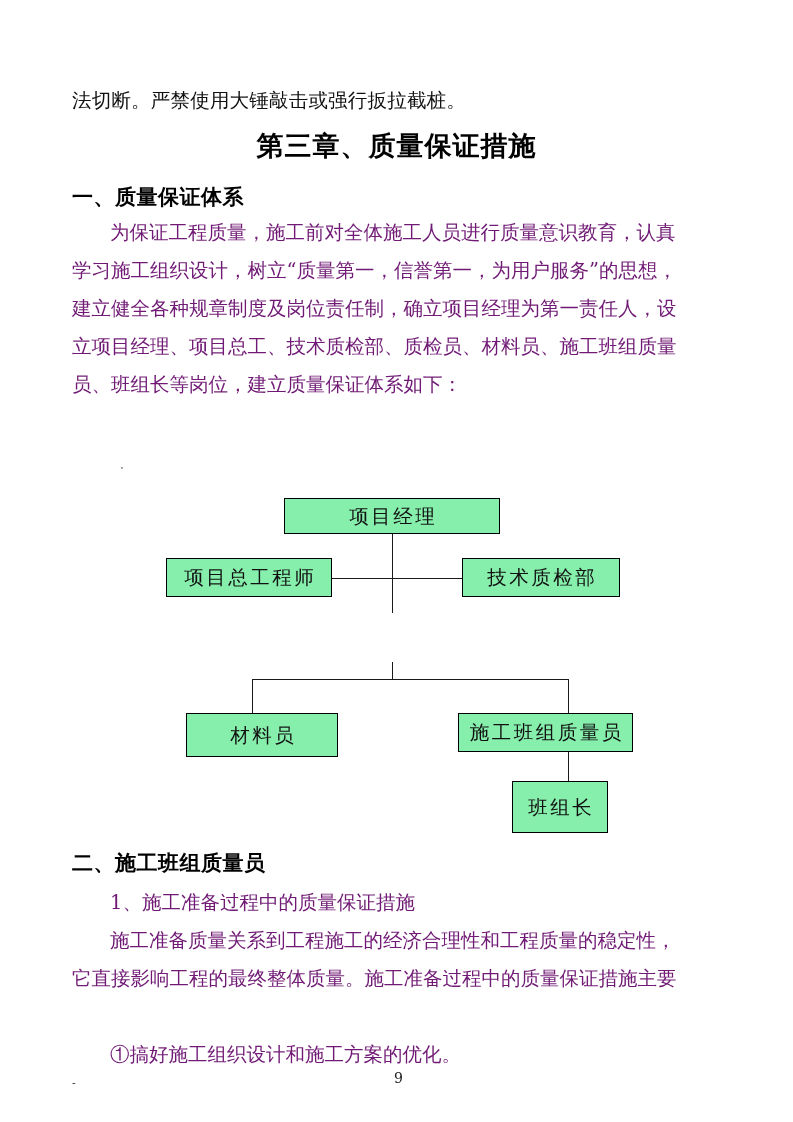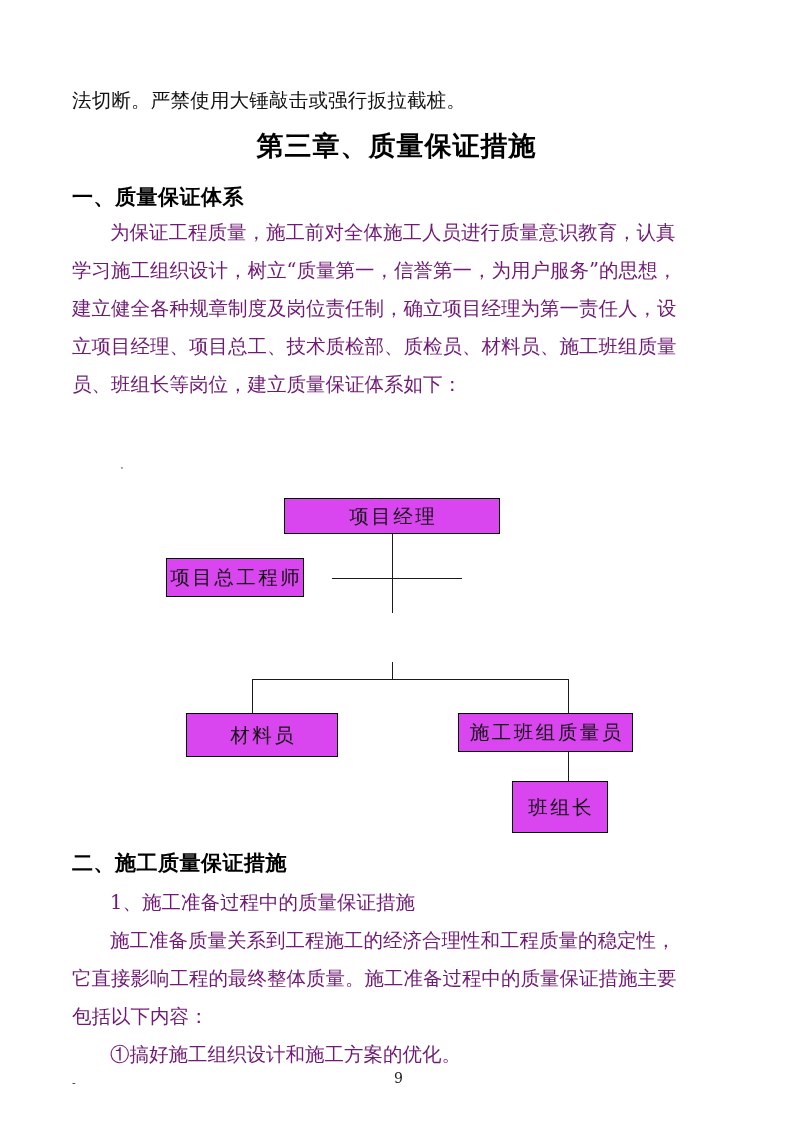--- a/index.html
+++ b/index.html
@@ -83,21 +83,21 @@
     left: 0;
     top: 0;
     width: 793px;
     height: 1122px;
     pointer-events: none;
   }
   .node {
     position: absolute;
     box-sizing: border-box;
     border: 1px solid #000000;
-    background: #d946ef;
+    background: #86efac;
     display: flex;
     align-items: center;
     justify-content: center;
     font-family: "DejaVu Serif", "Liberation Serif", serif;
     font-size: 19.5px;
     letter-spacing: 2.5px;
     text-indent: 2.5px;
     color: #111111;
     z-index: 3;
   }
@@ -133,38 +133,40 @@
       <div class="connector conn-h" style="left: 332px; top: 578px; width: 60px; background: rgb(26, 26, 26);"></div>
       <div class="connector conn-h" style="left: 392px; top: 578px; width: 70px; background: rgb(26, 26, 26);"></div>
       <div class="connector conn-v" style="left: 392px; top: 662px; height: 17px; background: rgb(26, 26, 26);"></div>
       <div class="connector conn-h" style="left: 252px; top: 679px; width: 316px; background: rgb(26, 26, 26);"></div>
       <div class="connector conn-v" style="left: 252px; top: 679px; height: 34px; background: rgb(26, 26, 26);"></div>
       <div class="connector conn-v" style="left: 568px; top: 679px; height: 34px; background: rgb(26, 26, 26);"></div>
       <div class="connector conn-v" style="left: 568px; top: 752px; height: 29px; background: rgb(26, 26, 26);"></div>
       <div class="node" style="left: 284px; top: 498px; width: 216px; height: 36px; border-color: rgb(0, 0, 0);">
         <span>项目经理</span>
       </div>
-      <div class="node" style="left: 166px; top: 558px; width: 138px; height: 39px; border-color: rgb(0, 0, 0);">
+      <div class="node" style="left: 166px; top: 558px; width: 166px; height: 39px; border-color: rgb(0, 0, 0);">
         <span>项目总工程师</span>
+      </div>
+      <div class="node" style="left: 462px; top: 558px; width: 158px; height: 39px; border-color: rgb(0, 0, 0);">
+        <span>技术质检部</span>
       </div>
       <div class="node" style="left: 186px; top: 713px; width: 152px; height: 44px; border-color: rgb(0, 0, 0);">
         <span>材料员</span>
       </div>
       <div class="node" style="left: 458px; top: 713px; width: 175px; height: 39px; border-color: rgb(0, 0, 0);">
         <span>施工班组质量员</span>
       </div>
       <div class="node" style="left: 512px; top: 781px; width: 96px; height: 52px; border-color: rgb(0, 0, 0);">
         <span>班组长</span>
       </div>
     </div>
 
-  <div class="section-head" style="left:72px; top:849px;">二、施工质量保证措施</div>
+  <div class="section-head" style="left:72px; top:849px;">二、施工班组质量员</div>
 
   <div class="justified" style="left:110px; top:884px;">1、施工准备过程中的质量保证措施</div>
   <div class="justified" style="left:110px; top:922px;">施工准备质量关系到工程施工的经济合理性和工程质量的稳定性，</div>
   <div class="justified" style="left:72px; top:960px;">它直接影响工程的最终整体质量。施工准备过程中的质量保证措施主要</div>
-  <div class="justified" style="left:72px; top:998px;">包括以下内容：</div>
   <div class="justified" style="left:110px; top:1036px;">①搞好施工组织设计和施工方案的优化。</div>
 
   <div class="footer-dash" style="left:72px; top:1077px;">-</div>
   <div class="footer-page" style="left:394px; top:1070px;">9</div>
 
 </div>
 
 </body></html>

